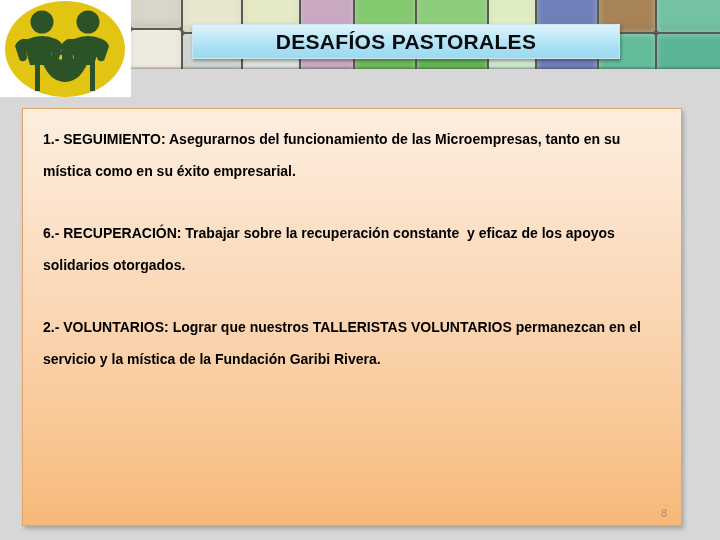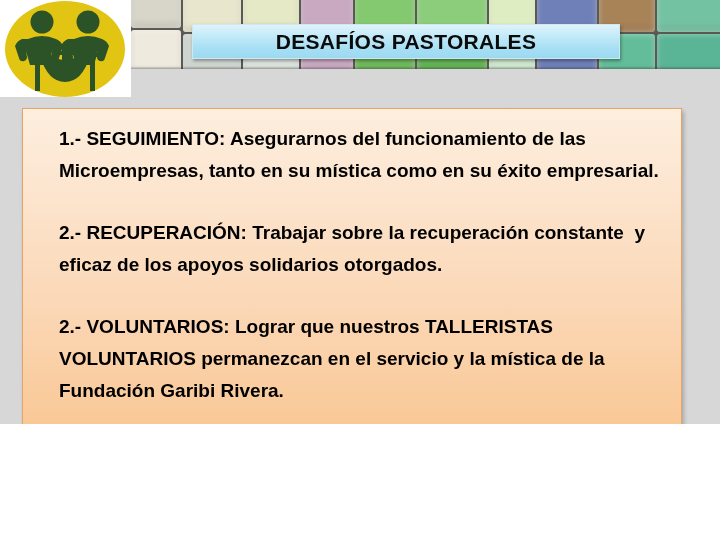--- a/index.html
+++ b/index.html
@@ -9,21 +9,21 @@
   }
   body {
     width: 720px;
     height: 540px;
     overflow: hidden;
     font-family: "Liberation Sans", sans-serif;
   }
   .slide {
     position: relative;
     width: 720px;
-    height: 424px;
+    height: 540px;
     background: #d7d7d7;
     overflow: hidden;
   }
 
   
   .header-band {
     position: absolute;
     left: 0;
     top: 0;
     width: 720px;
@@ -130,25 +130,25 @@
                 #fce4cd 22%,
                 #fbd6b3 50%,
                 #f9c794 78%,
                 #f7b878 100%);
     border: 1px solid #e6a368;
     box-shadow: 2px 3px 4px rgba(0,0,0,0.22);
     padding: 14px 18px 0 20px;
     overflow: hidden;
   }
   .para {
-    font-size: 19px;
+    font-size: 14px;
     font-weight: bold;
     color: #000000;
     line-height: 32px;
-    margin: 0 0 30px 16px;
+    margin: 0 0 30px 0;
     white-space: pre-wrap;
   }
   .para:last-of-type {
     margin-bottom: 0;
   }
   .page-number {
     position: absolute;
     right: 14px;
     bottom: 6px;
     font-size: 11px;
@@ -203,18 +203,18 @@
       <rect x="51" y="50" width="17" height="4" fill="#2c5227"></rect>
     </svg>
   </div>
 
   <div class="title-banner">
     <span class="title-banner-text">DESAFÍOS PASTORALES</span>
   </div>
 
   <div class="content-box">
     <p class="para">1.- SEGUIMIENTO: Asegurarnos del funcionamiento de las Microempresas, tanto en su mística como en su éxito empresarial.</p>
-    <p class="para">2.- RECUPERACIÓN: Trabajar sobre la recuperación constante  y eficaz de los apoyos solidarios otorgados.</p>
+    <p class="para">6.- RECUPERACIÓN: Trabajar sobre la recuperación constante  y eficaz de los apoyos solidarios otorgados.</p>
     <p class="para">2.- VOLUNTARIOS: Lograr que nuestros TALLERISTAS VOLUNTARIOS permanezcan en el servicio y la mística de la Fundación Garibi Rivera.</p>
     <span class="page-number">8</span>
   </div>
 
 </div>
 
 </body></html>

